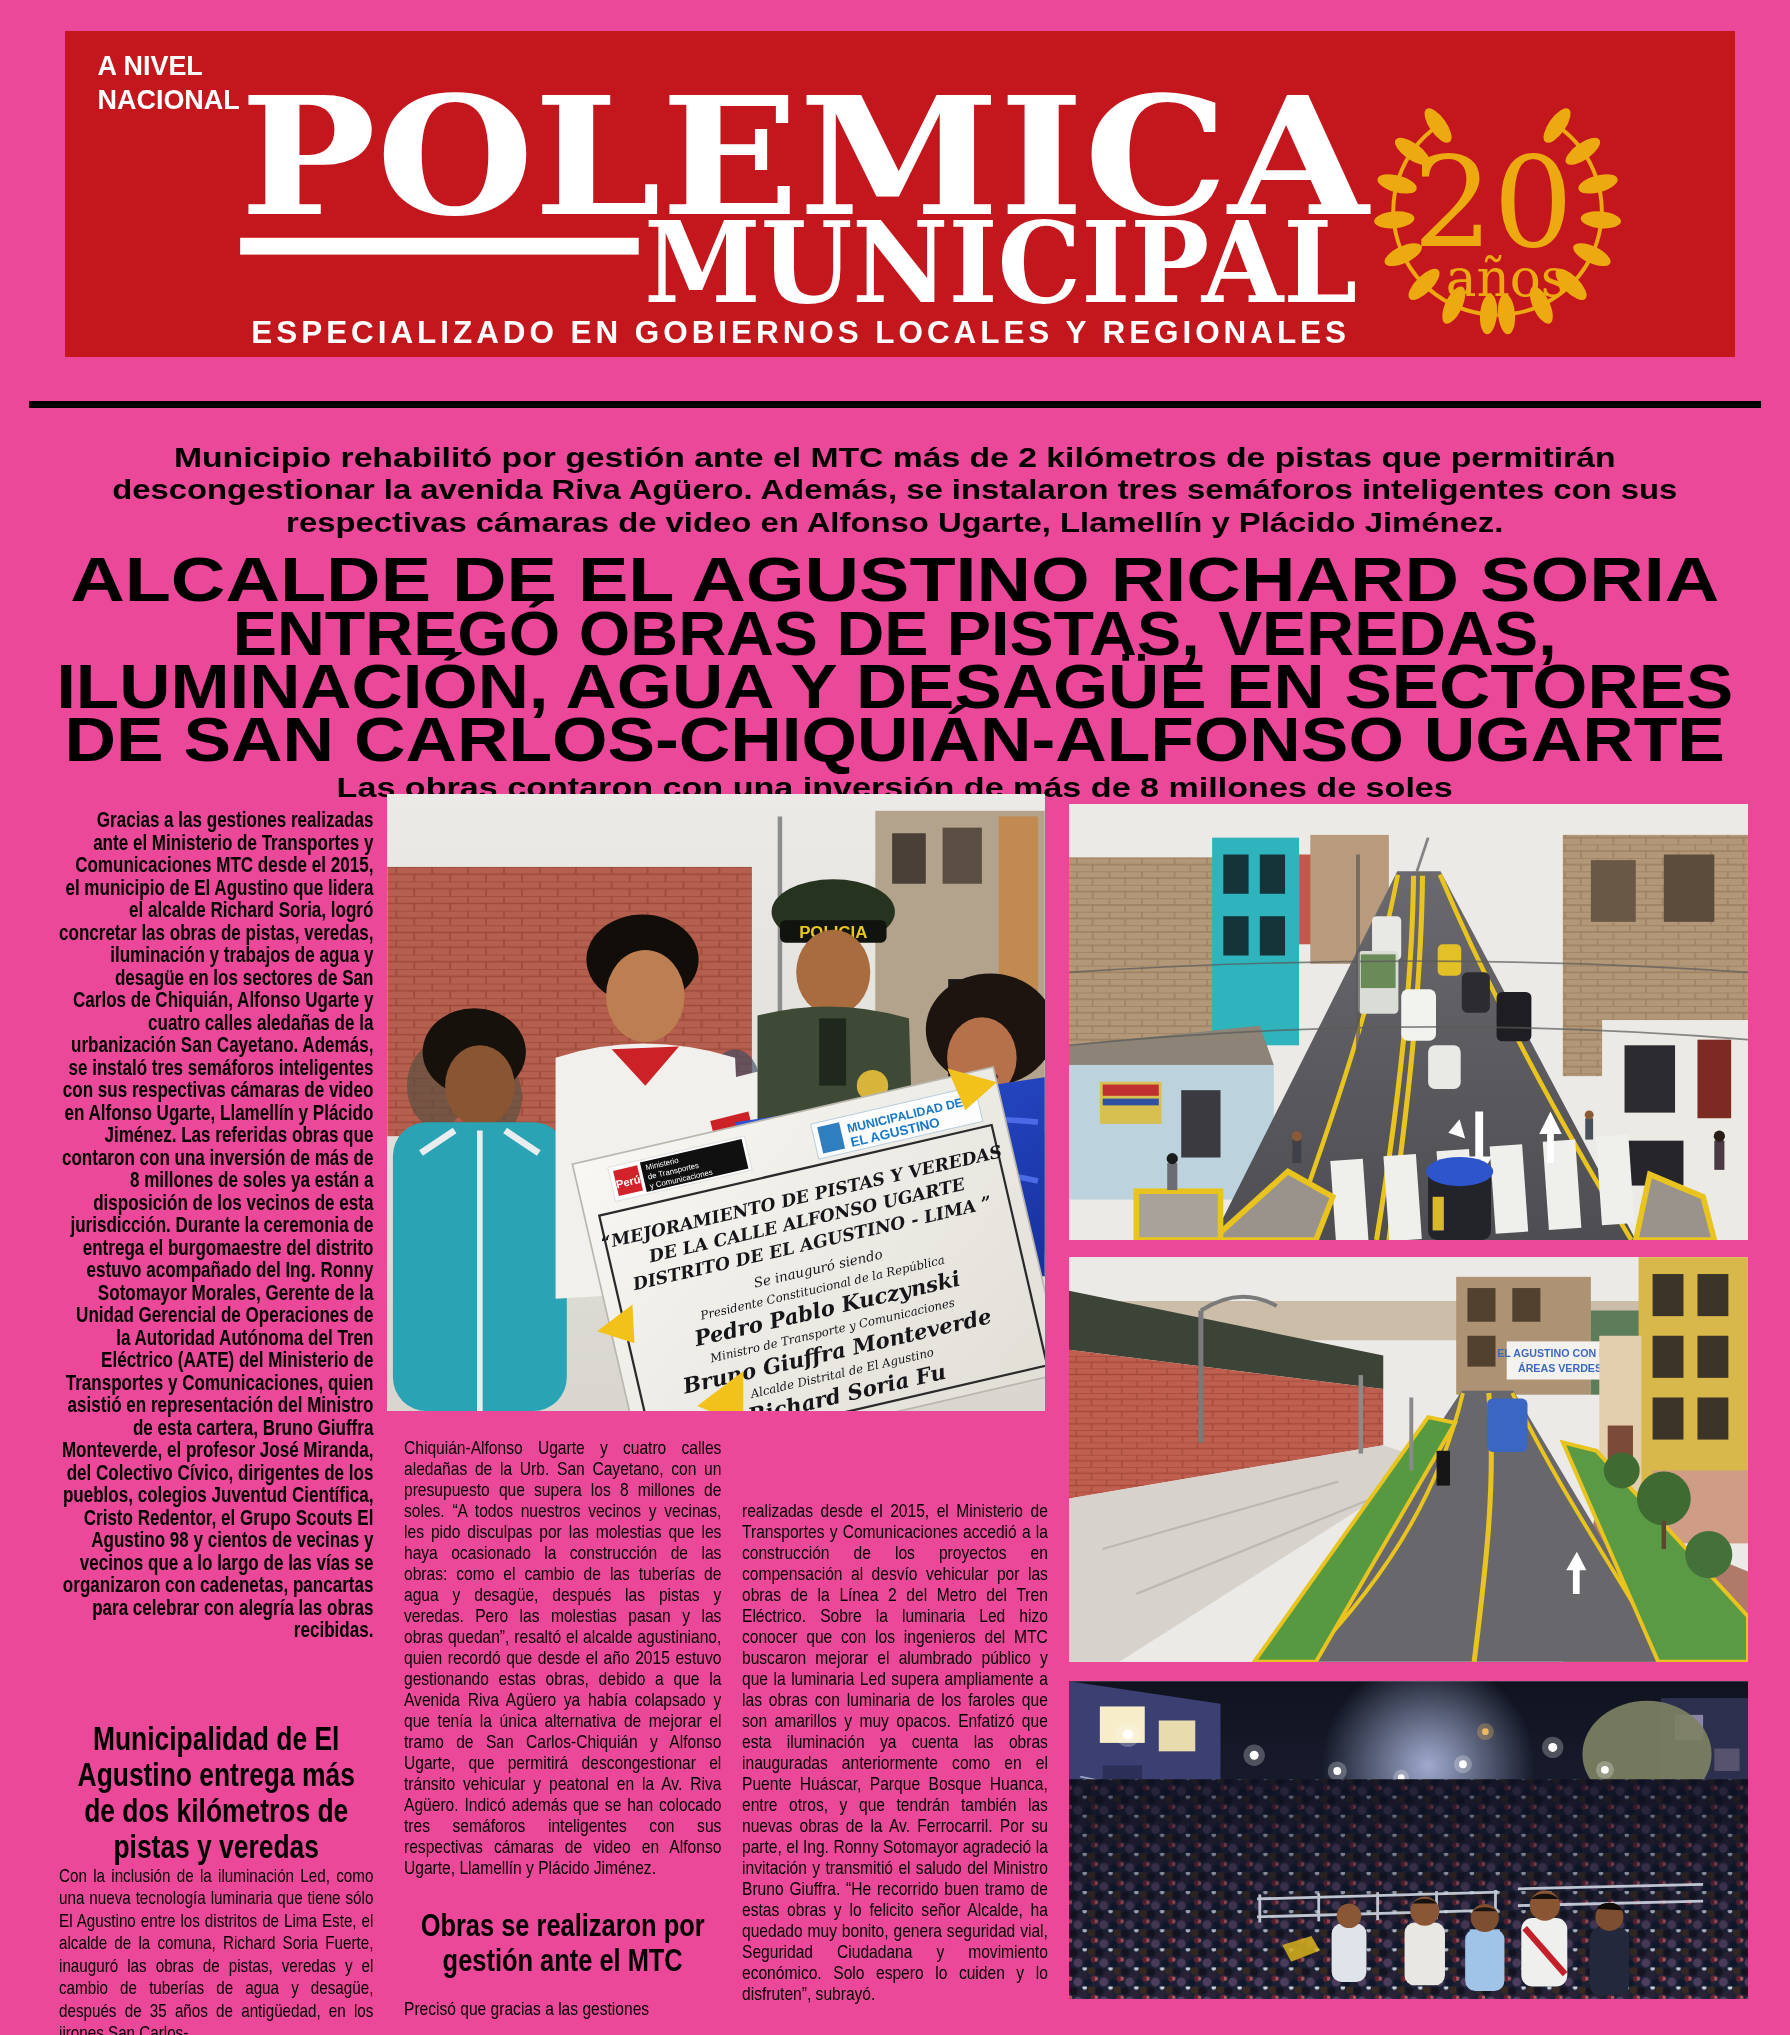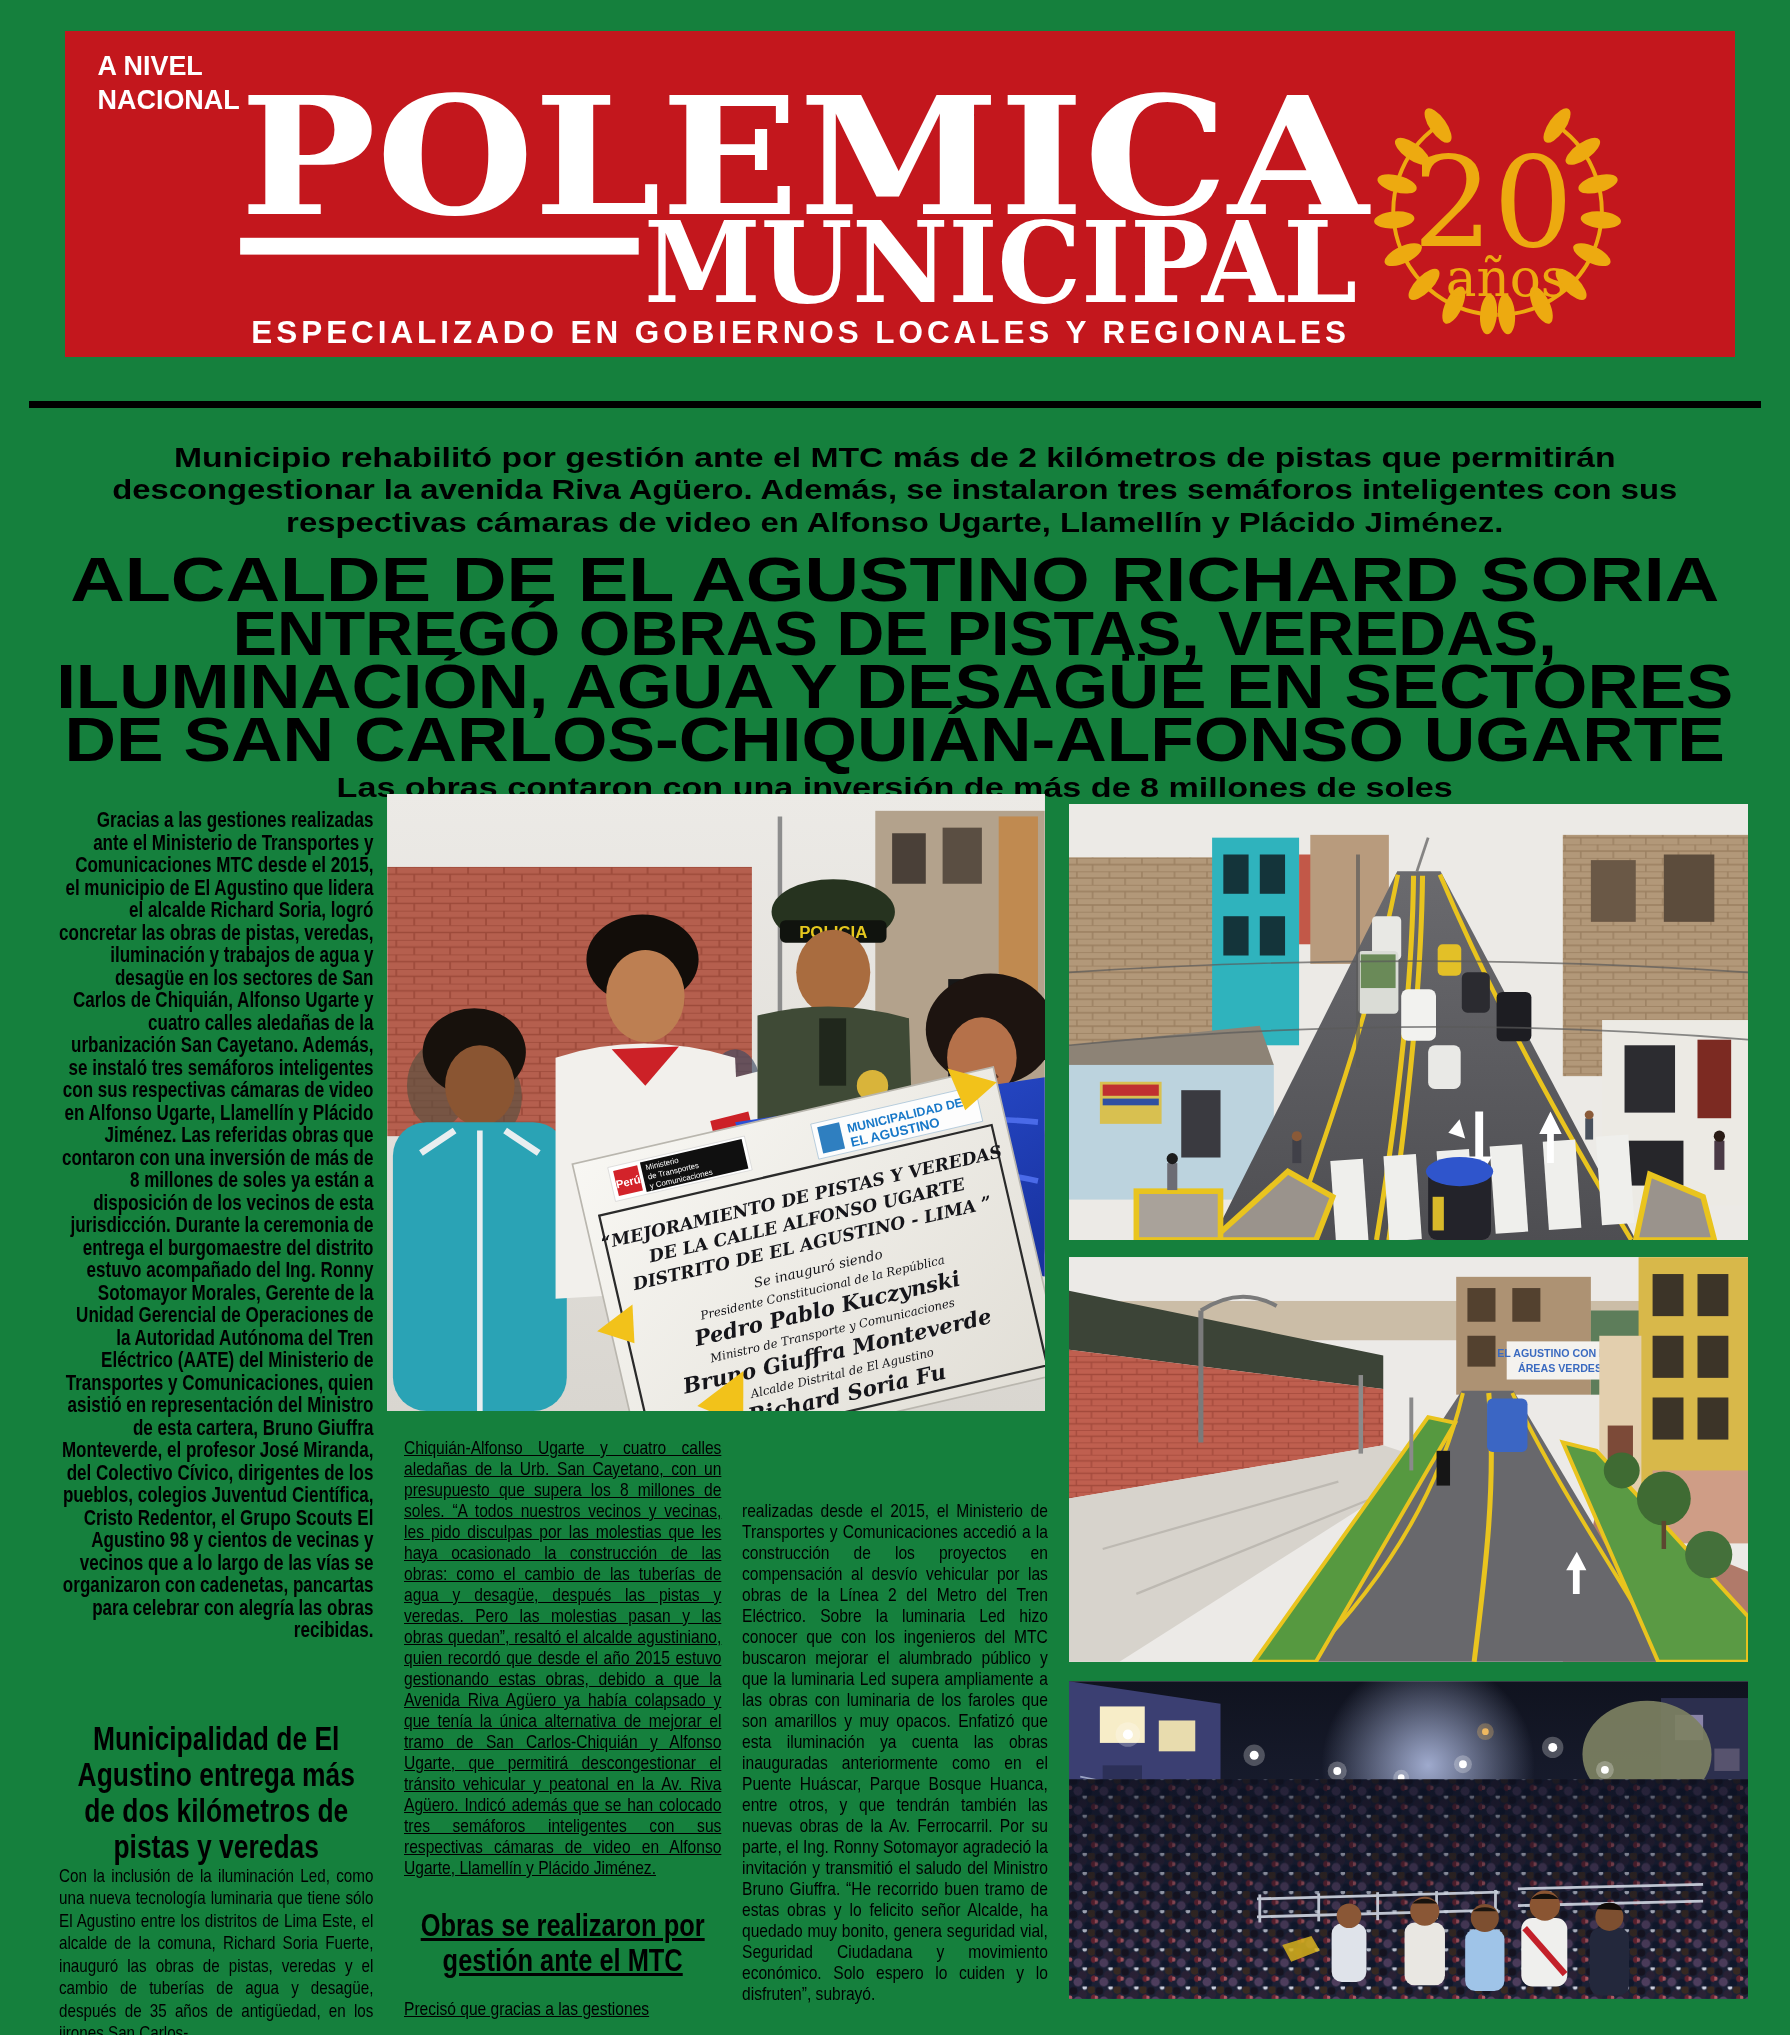--- a/index.html
+++ b/index.html
@@ -1,16 +1,16 @@
 <!DOCTYPE html>
 <html style="font-size:9px"><head>
 <meta charset="utf-8">
 <style>
   html,body{margin:0;padding:0;background:#888;}
-  .page{position:relative;width:1790px;height:2035px;background:#15803d;overflow:hidden;
+  .page{position:relative;width:1790px;height:2035px;background:#ec4899;overflow:hidden;
         font-family:"Liberation Sans",sans-serif;color:#000;}
   
   .masthead{position:absolute;left:65px;top:31px;width:1670px;height:326px;background:#c3171d;}
   .masthead svg{display:block;}
   
   .dateline{position:absolute;left:0;top:358px;width:1790px;height:45px;}
   .date-left{position:absolute;left:48px;top:9px;font-weight:bold;font-size:28px;white-space:nowrap;
              transform:scaleX(.85);transform-origin:0 50%;}
   .edition{position:absolute;right:84px;top:0;display:flex;align-items:baseline;gap:9px;
            transform:scaleX(.9);transform-origin:100% 50%;white-space:nowrap;}
@@ -203,21 +203,21 @@
         </g>
         <g fill="#f2c21a">
           <polygon points="-24,300 48,268 36,336"></polygon>
           <polygon points="690,-16 770,28 704,64"></polygon>
           <polygon points="120,470 214,428 192,522"></polygon>
         </g>
       </g>
     </svg>
   </figure>
 
-  <div class="col col2" style="left:404px;top:1437px;width:317px;text-decoration:underline;">
+  <div class="col col2" style="left:404px;top:1437px;width:317px;">
     <div class="squeeze" style="width:387px;transform:scaleX(0.82);">
       <p class="colbody">Chiquián-Alfonso Ugarte y cuatro calles aledañas de la Urb. San Cayetano, con un presupuesto que supera los 8 millones de soles.  “A todos nuestros vecinos y vecinas, les pido disculpas por las molestias que les haya ocasionado la construcción de las obras: como el cambio de las tuberías de agua y desagüe, después las pistas y veredas. Pero las molestias pasan y las obras quedan”, resaltó el alcalde agustiniano, quien recordó que desde el año 2015 estuvo gestionando estas obras, debido a que la Avenida Riva Agüero ya había colapsado y que tenía la única alternativa de mejorar el tramo de San Carlos-Chiquián y Alfonso Ugarte, que permitirá descongestionar el tránsito vehicular y peatonal en la Av. Riva Agüero. Indicó además que se han colocado tres semáforos inteligentes con sus respectivas  cámaras de video  en Alfonso Ugarte, Llamellín y Plácido Jiménez.</p>
       <h3>Obras se realizaron por gestión ante el MTC</h3>
       <p class="colbody">Precisó que gracias a las gestiones</p>
     </div>
   </div>
 
   <div class="col col3" style="left:742px;top:1500px;width:306px;">
     <div class="squeeze" style="width:373px;transform:scaleX(0.82);">
       <p class="colbody">realizadas desde el 2015, el Ministerio de Transportes y Comunicaciones accedió a la construcción de los proyectos en compensación al desvío vehicular por las obras de la Línea 2 del Metro del Tren Eléctrico. Sobre la luminaria Led hizo conocer que con los ingenieros del MTC buscaron mejorar el alumbrado público y que la luminaria Led supera ampliamente a las obras con luminaria de los faroles que son amarillos y muy opacos. Enfatizó que esta iluminación ya cuenta las obras inauguradas anteriormente como en el Puente Huáscar, Parque Bosque Huanca, entre otros, y que tendrán también las nuevas obras de la Av. Ferrocarril. Por su parte, el Ing. Ronny Sotomayor agradeció la invitación y transmitió el saludo del Ministro Bruno Giuffra. “He recorrido buen tramo de estas obras y lo felicito señor Alcalde, ha quedado muy bonito, genera seguridad vial, Seguridad Ciudadana y movimiento económico. Solo espero lo cuiden y lo disfruten”, subrayó.</p>

